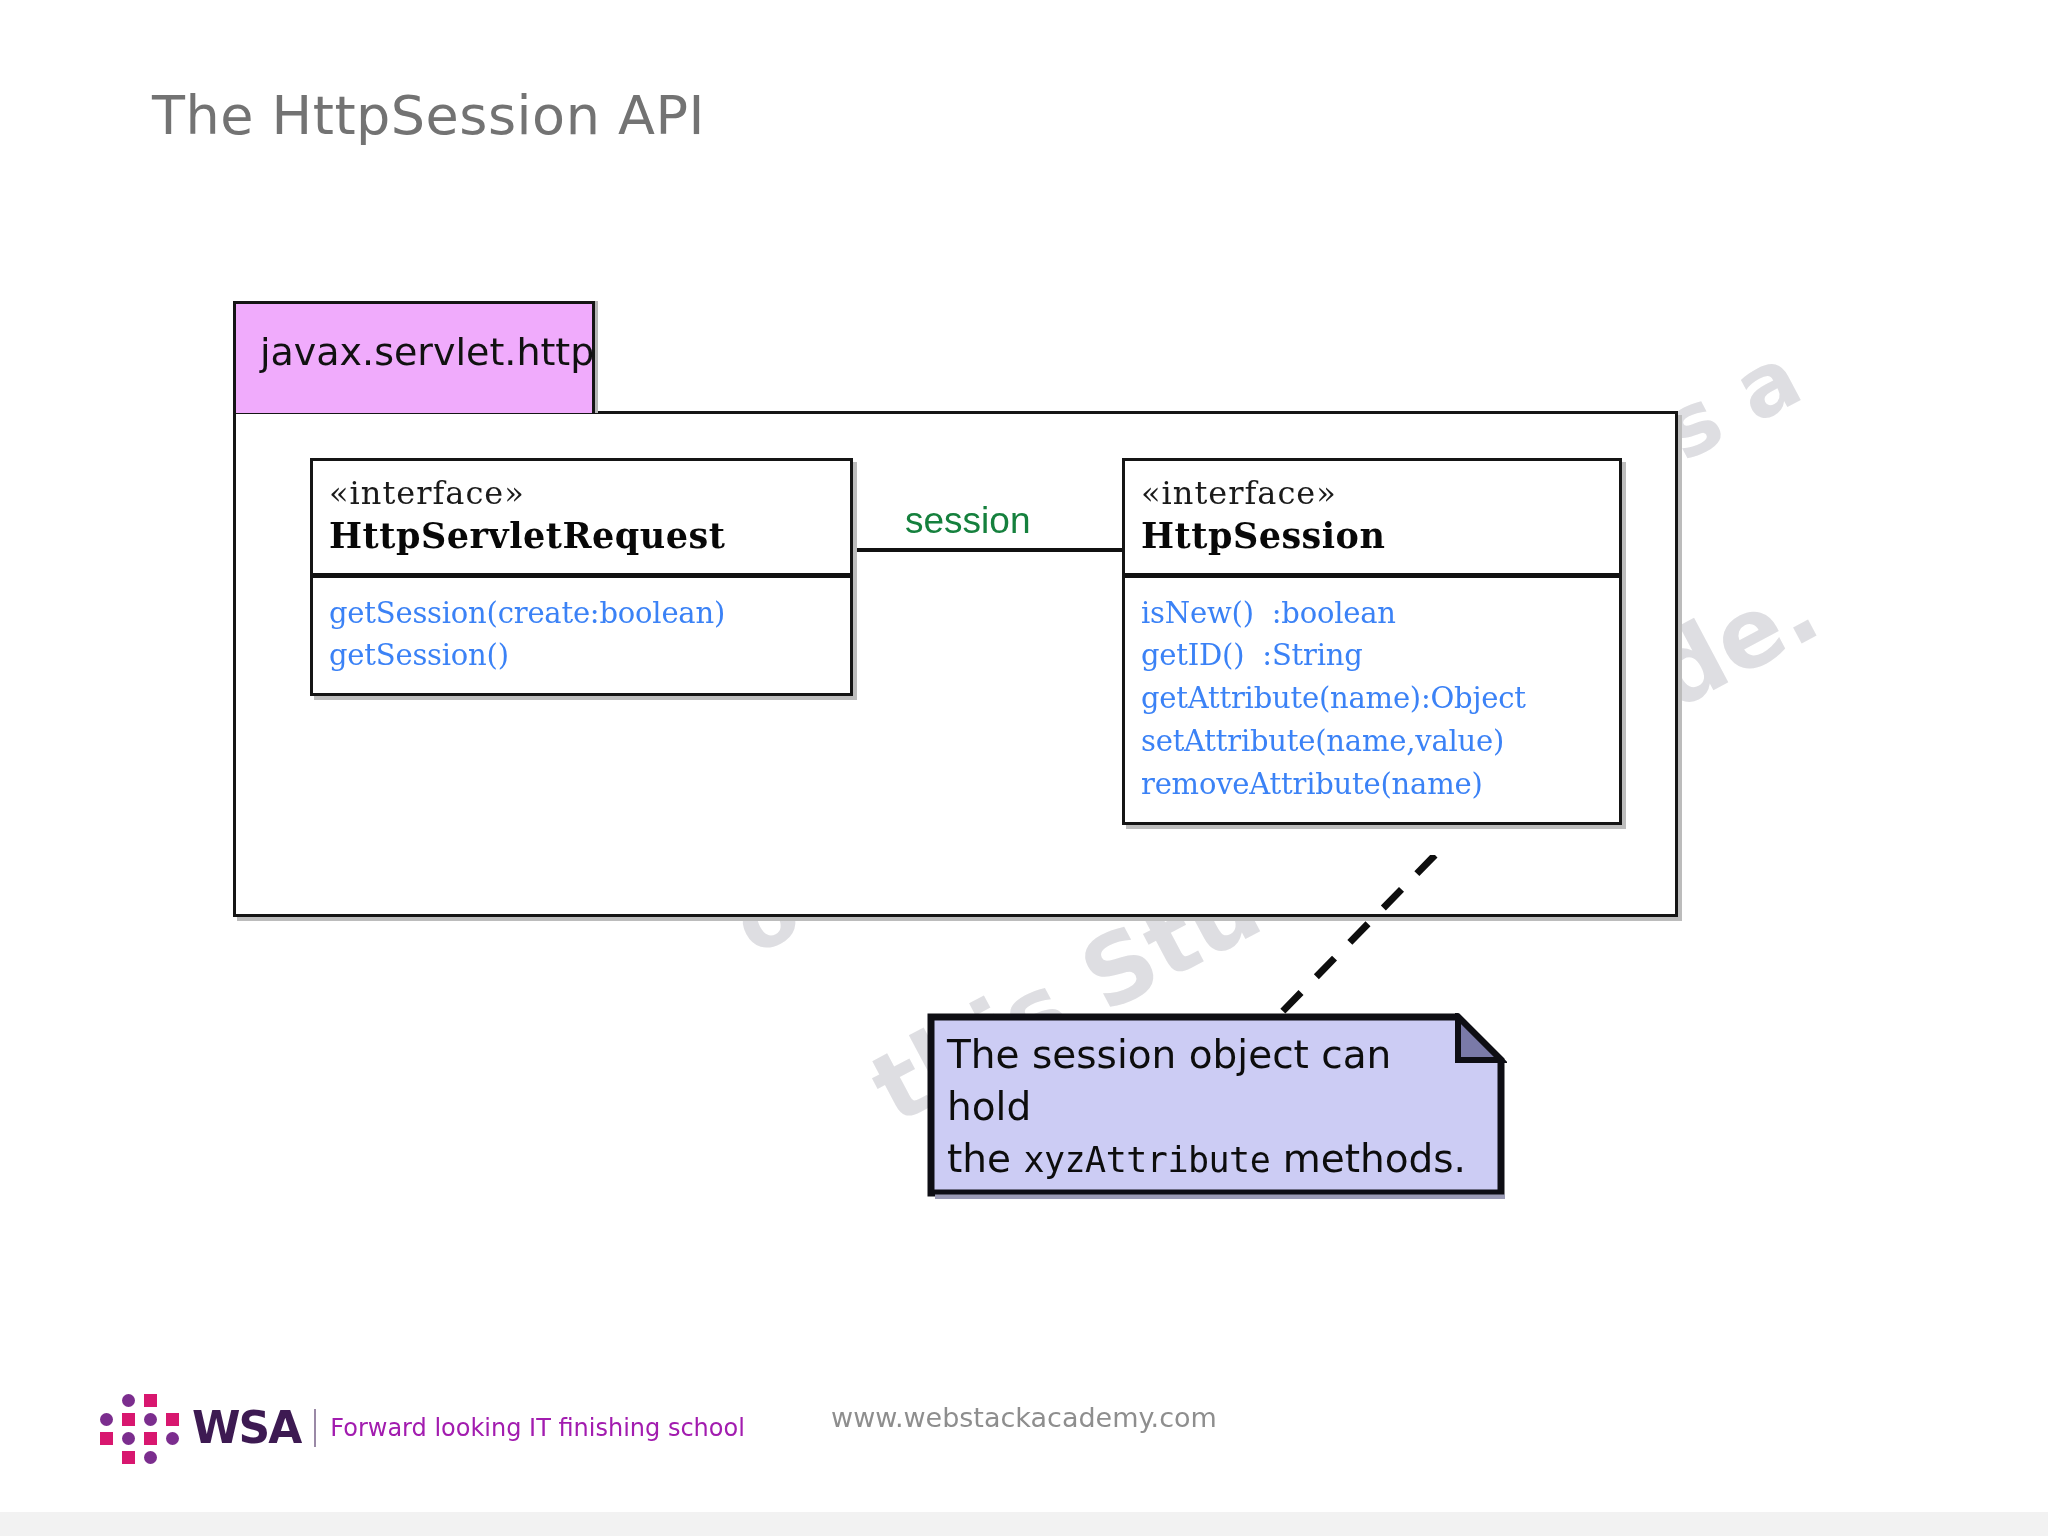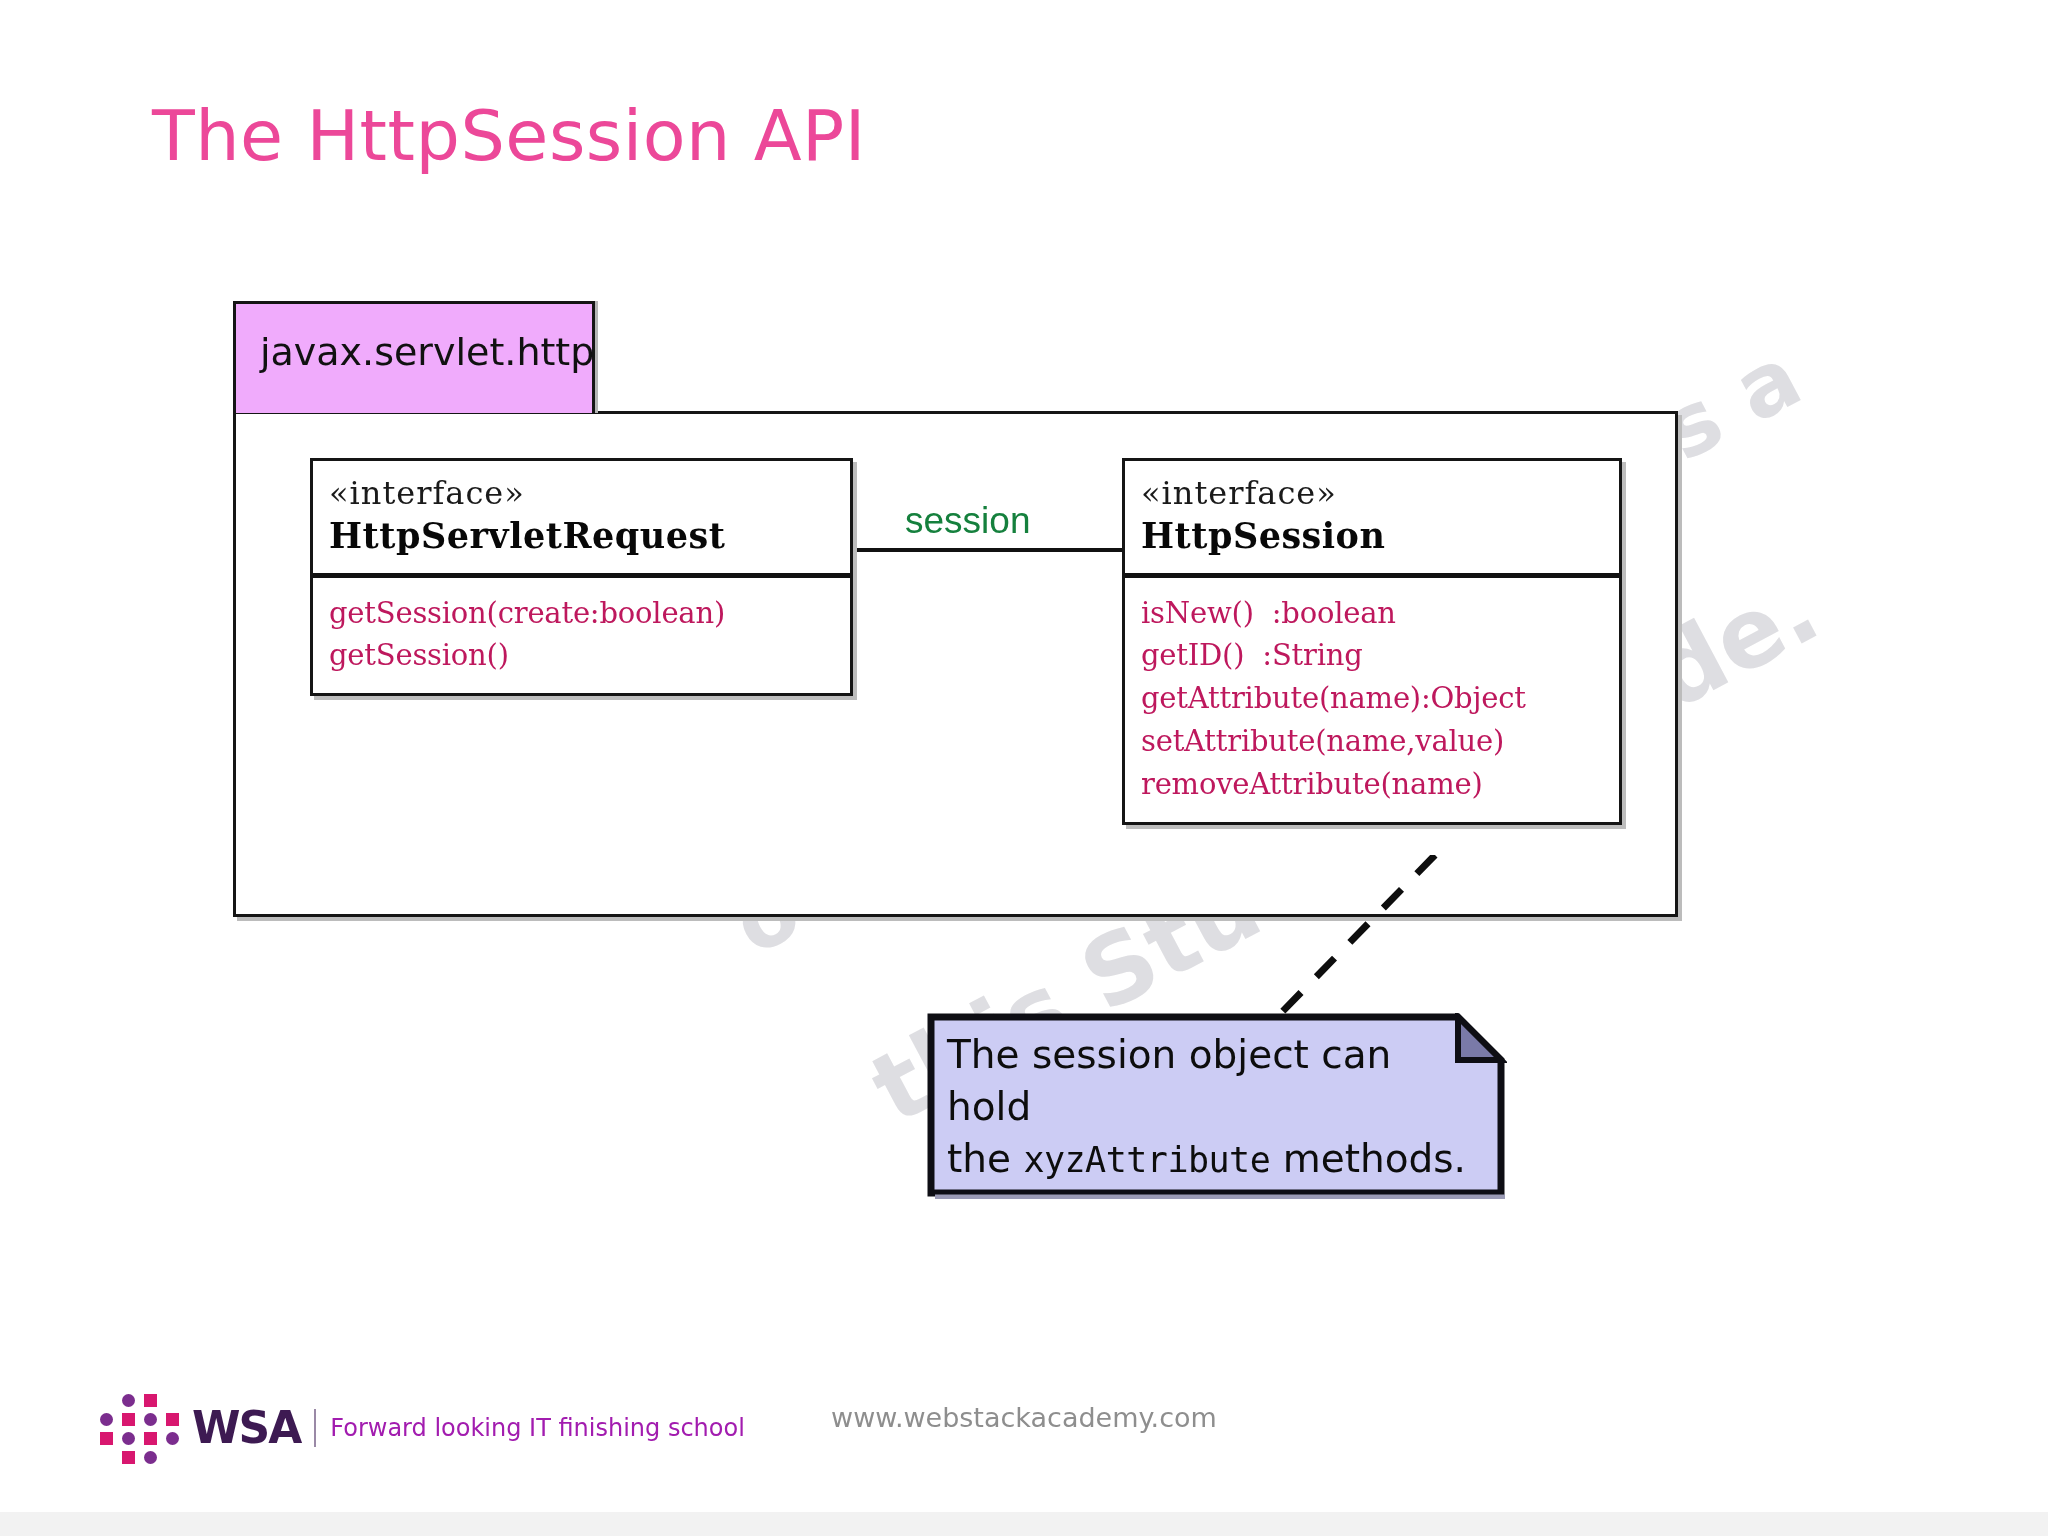--- a/index.html
+++ b/index.html
@@ -15,23 +15,23 @@
     overflow: hidden;
     font-family: "DejaVu Sans", sans-serif;
   }
 
   
   #slide-title {
     position: absolute;
     left: 152px;
     top: 48px;
     font-family: "DejaVu Sans", sans-serif;
-    font-size: 70px;
+    font-size: 54px;
     font-weight: 400;
-    color: #ec4899;
+    color: #737373;
     letter-spacing: 0.5px;
     white-space: nowrap;
   }
 
   
   #diagram {
     position: absolute;
     left: 0;
     top: 0;
     width: 2048px;
@@ -133,21 +133,21 @@
     color: #080808;
     letter-spacing: 0.5px;
     line-height: 1.3;
   }
   .uml-ops {
     padding: 14px 16px 16px 16px;
   }
   .uml-op {
     font-family: "DejaVu Serif", serif;
     font-size: 29px;
-    color: #be185d;
+    color: #3b82f6;
     line-height: 1.48;
     white-space: pre;
     letter-spacing: -0.2px;
   }
 
   #class-request {
     left: 310px;
     top: 458px;
     width: 543px;
   }

